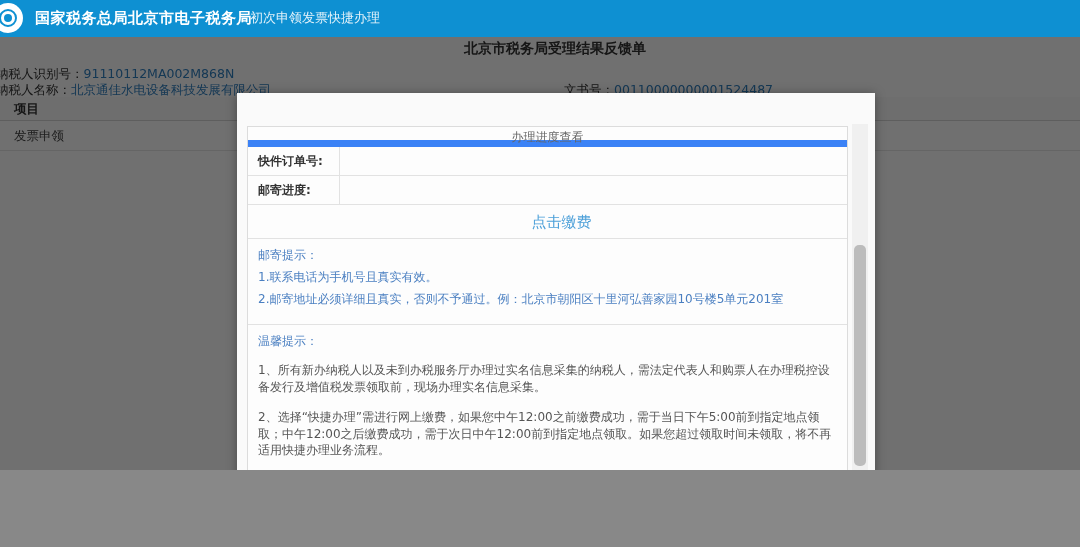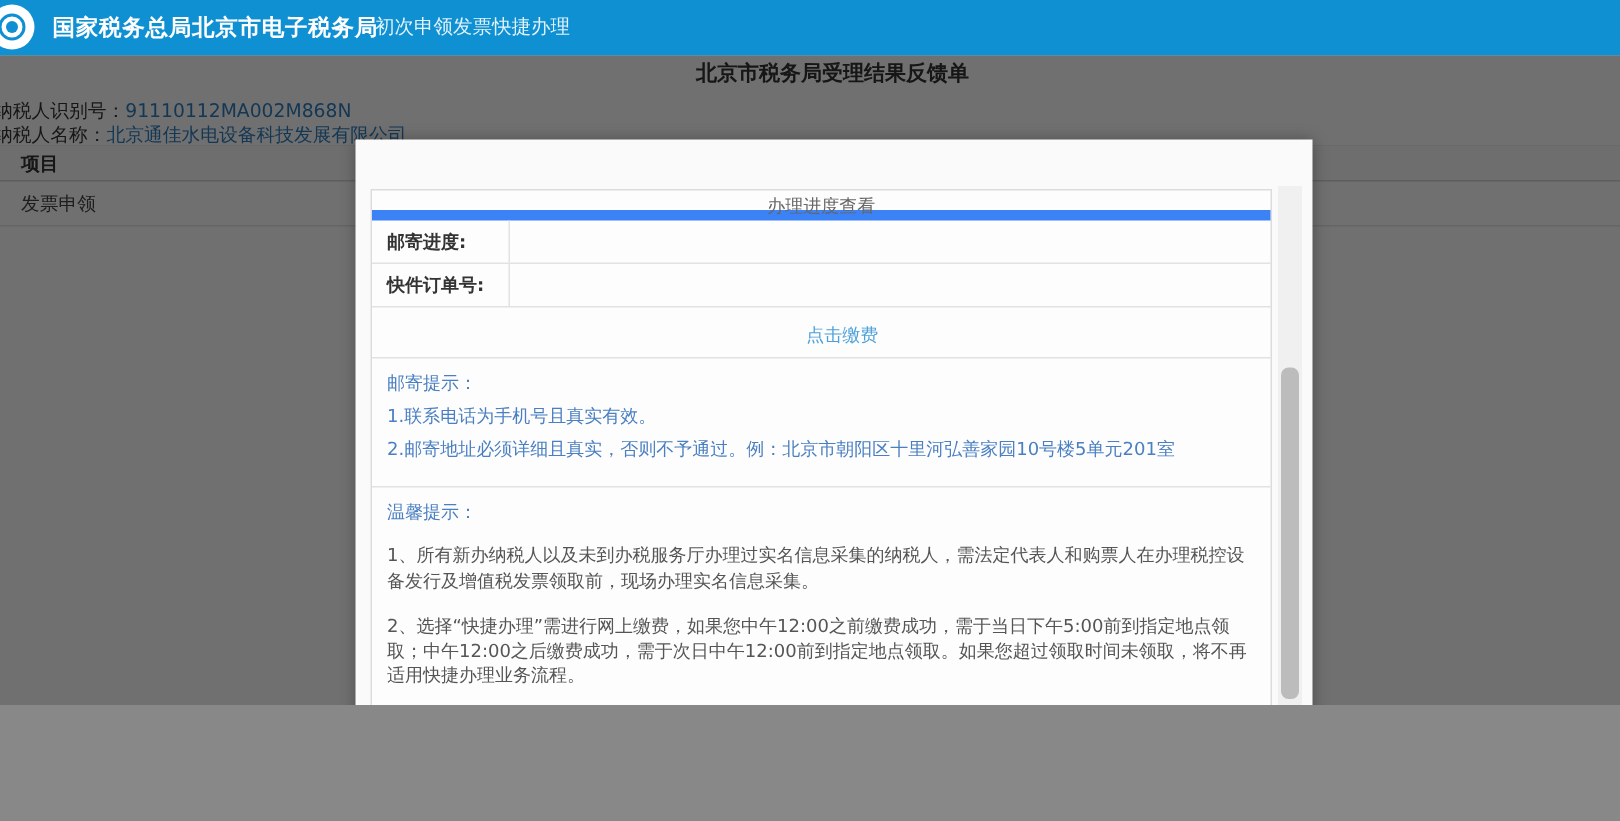--- a/index.html
+++ b/index.html
@@ -39,21 +39,21 @@
                   border-bottom:1px solid #e3e3e3; text-align:center; font-size:14px; font-weight:bold; color:#333; }
   .modal-body { position:absolute; left:0; top:31px; right:0; bottom:0; }
 
   .itable { position:absolute; left:10px; top:2px; width:601px; border:1px solid #dcdcdc; background:#fdfdfd; }
   .row-progress { height:20px; line-height:20px; text-align:center; font-size:12px; color:#666; border-bottom:7px solid #3b82f6; }
   .field-row { display:flex; height:29px; border-bottom:1px solid #e2e2e2; }
   .field-label { width:92px; border-right:1px solid #e2e2e2; font-size:12px; font-weight:bold; color:#333;
                  line-height:29px; padding-left:10px; }
   .field-value { flex:1; font-size:12px; color:#333; line-height:29px; padding-left:12px; }
   .row-pay { height:34px; line-height:34px; text-align:center; border-bottom:1px solid #e2e2e2; }
-  .pay-link { font-size:12px; color:#4da0d9; cursor:pointer;margin-left:28px; }
+  .pay-link { font-size:15px; color:#4da0d9; cursor:pointer;margin-left:28px; }
   .tips-mail { padding:9px 12px 18px 10px; font-size:12px; color:#4a7fc1; border-bottom:1px solid #e2e2e2; }
   .tips-mail .tip-item { margin-top:8px; line-height:14px; }
   .tips-mail .tip-title { line-height:14px; }
   .tips-warm { padding:9px 12px 22px 10px; font-size:12px; border-bottom:1px solid #e2e2e2; }
   .tips-warm .tip-title { color:#4a7fc1; line-height:14px; }
   .tips-warm .tip-para { margin-top:14px; color:#555; line-height:16.5px; }
 
   
   .mscroll { position:absolute; top:0; right:7px; bottom:0; width:16px; background:#f0f0f0; }
   .mscroll-thumb { position:absolute; left:2px; top:121px; width:12px; height:221px; background:#bcbcbc; border-radius:5px; }
@@ -70,40 +70,41 @@
         <div class="logo-inner"></div>
       </div>
     <div class="brand">国家税务总局北京市电子税务局</div>
     <div class="brand-sub">初次申领发票快捷办理</div>
   </header>
 
   <div class="page">
     <div class="page-title">北京市税务局受理结果反馈单</div>
     <div class="info-line1"><span>纳税人识别号：</span><span class="info-val">91110112MA002M868N</span></div>
     <div class="info-line2"><span>纳税人名称：</span><span class="info-val">北京通佳水电设备科技发展有限公司</span></div>
+    <div class="doc-line"><span>文书号：</span><span class="info-val">00110000000001524487</span></div>
     <div class="page-hr"></div>
     <div class="proj-header">项目</div>
     <div class="proj-row">发票申领</div>
   </div>
 
   <div class="overlay"></div>
 
   <div class="modal">
     <div class="modal-body">
 
       <div class="itable">
         <div class="row-progress">办理进度查看</div>
 
         <div class="field-row">
-          <div class="field-label">邮寄进度:</div>
+          <div class="field-label">快件订单号:</div>
           <div class="field-value"></div>
         </div>
 
         <div class="field-row">
-          <div class="field-label">快件订单号:</div>
+          <div class="field-label">邮寄进度:</div>
           <div class="field-value"></div>
         </div>
 
         <div class="row-pay">
           <span class="pay-link">点击缴费</span>
         </div>
 
         <div class="tips-mail">
           <div class="tip-title">邮寄提示：</div>
           <div class="tip-item">1.联系电话为手机号且真实有效。</div>

